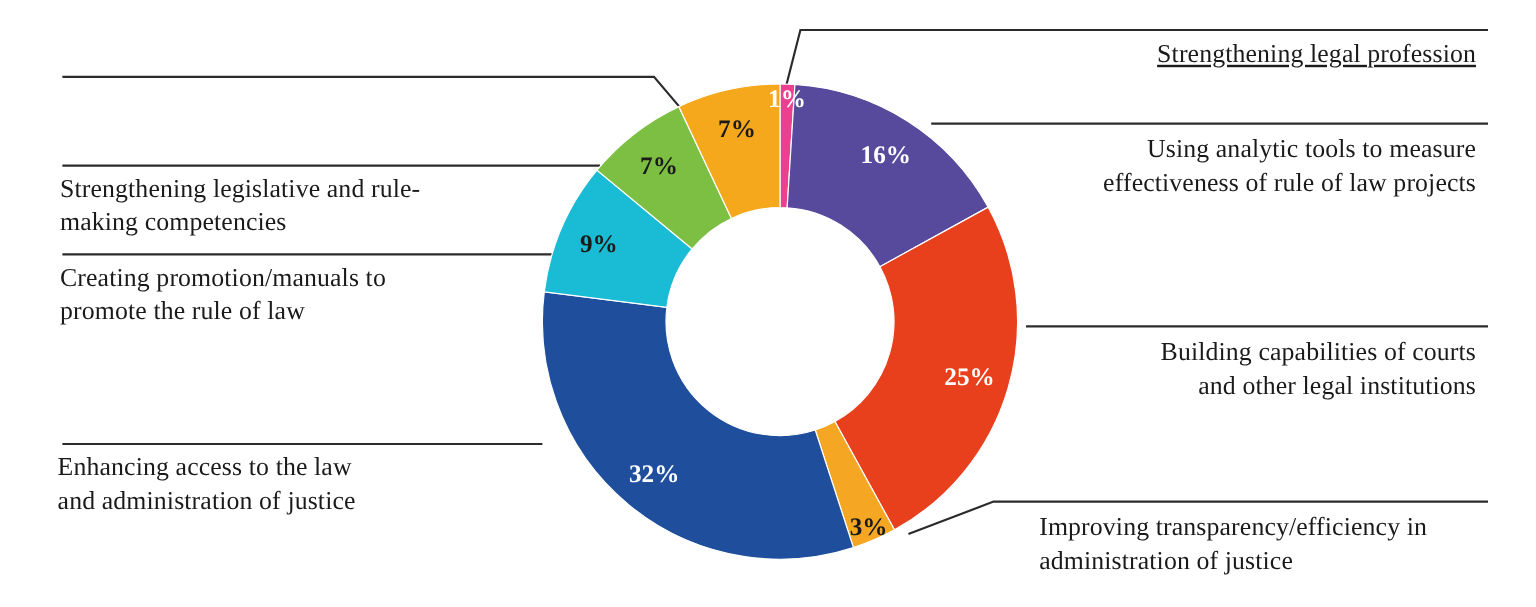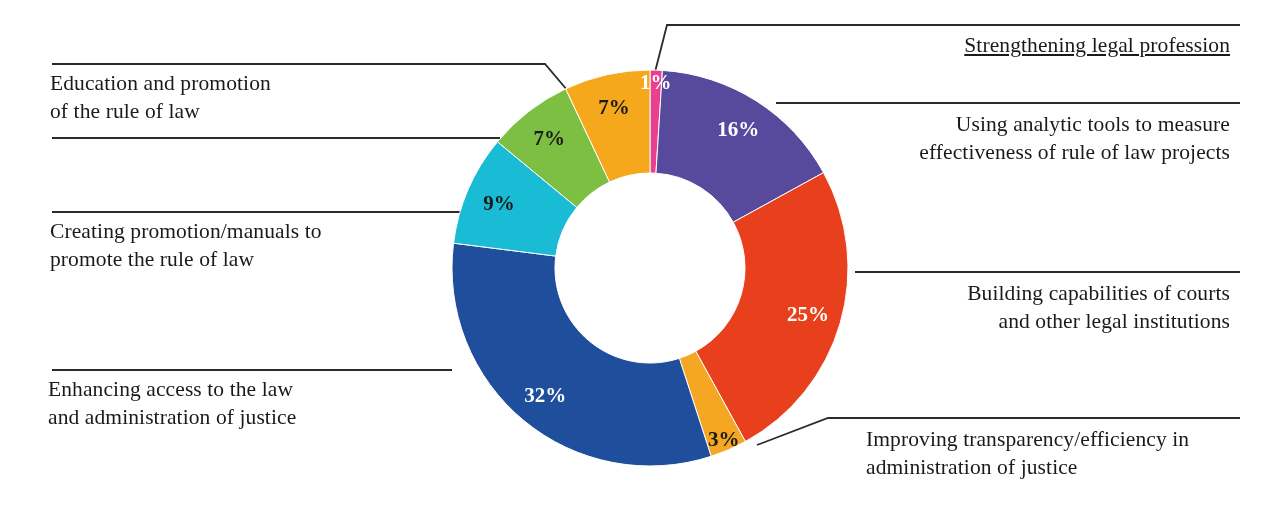--- a/index.html
+++ b/index.html
@@ -102,23 +102,23 @@
 
   <div class="callout right" style="left: 820px; top: 111px; width: 410px;">Using analytic tools to measure
 effectiveness of rule of law projects</div>
 
   <div class="callout right" style="left: 820px; top: 280px; width: 410px;">Building capabilities of courts
 and other legal institutions</div>
 
   <div class="callout left" style="left: 866px; top: 426px; width: 414px;">Improving transparency/efficiency in
 administration of justice</div>
 
-  <div class="callout left" style="left: 50px; top: 70px; width: 430px;">Education and promotion
-of the rule of law</div>
 
+  <div class="callout left" style="left: 50px; top: 144px; width: 440px;">Strengthening legislative and rule-
+making competencies</div>
 
   <div class="callout left" style="left: 50px; top: 218px; width: 420px;">Creating promotion/manuals to
 promote the rule of law</div>
 
   <div class="callout left" style="left: 48px; top: 376px; width: 420px;">Enhancing access to the law
 and administration of justice</div>
 
 </div>
 
 </body></html>

